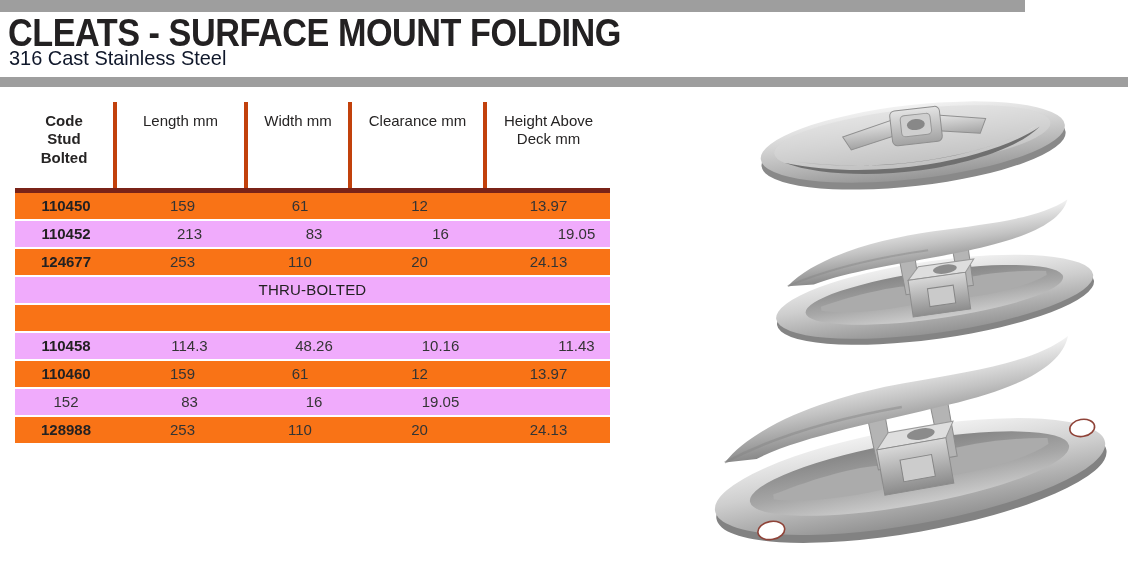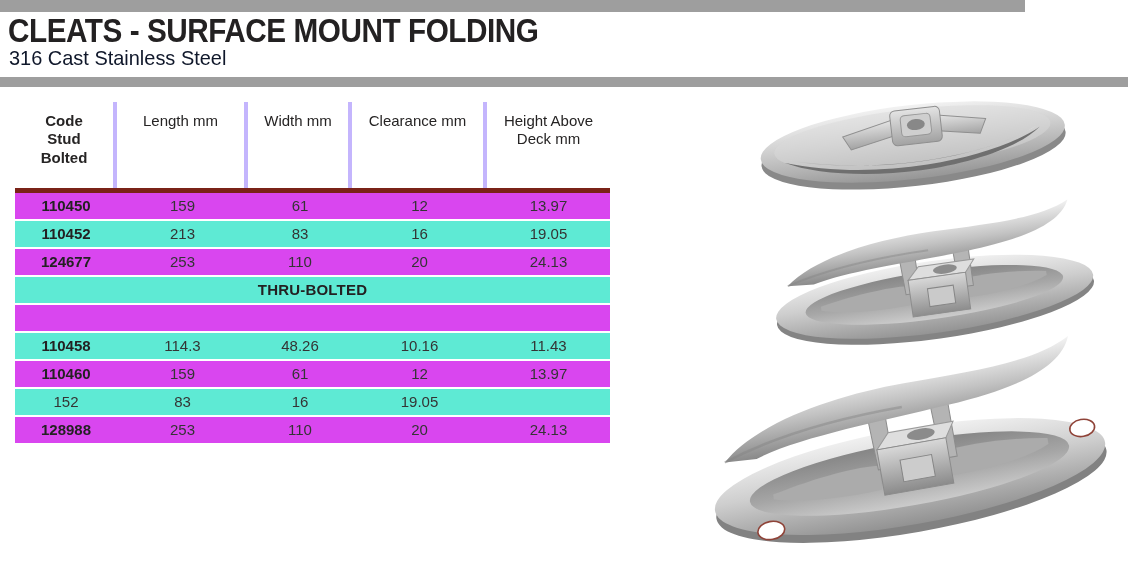--- a/index.html
+++ b/index.html
@@ -3,42 +3,42 @@
 <meta charset="utf-8">
 <style>
   html,body{margin:0;padding:0;background:#fff;}
   .page{position:relative;width:1128px;height:561px;background:#ffffff;
         font-family:"Liberation Sans",sans-serif;color:#262424;overflow:hidden;}
 
   .bar{position:absolute;background:#9e9e9e;}
   .bar-top{left:0;top:0;width:1025px;height:12px;}
   .bar-second{left:0;top:77px;width:1128px;height:10px;}
 
-  .title{position:absolute;left:8px;top:12px;margin:0;font-size:33px;font-weight:bold;
+  .title{position:absolute;left:8px;top:12px;margin:0;font-size:38px;font-weight:bold;
          color:#232122;white-space:nowrap;}
   .title .squeeze{display:inline-block;transform:scaleX(.9);transform-origin:0 50%;letter-spacing:-.5px;}
   .subtitle{position:absolute;left:9px;top:46px;font-size:21px;color:#0f172a;white-space:nowrap;}
   .subtitle .squeeze{display:inline-block;transform:scaleX(.95);transform-origin:0 50%;}
 
   .spec-table{position:absolute;left:15px;top:102px;width:595px;}
   .grid5{display:grid;grid-template-columns:102px 131px 104px 135px 123px;}
   .thead{height:86px;}
   .thcell{box-sizing:border-box;text-align:center;padding-top:10px;font-size:15px;
-          line-height:1.22;white-space:pre-line;border-right:4px solid #c4b5fd;color:#262424;}
+          line-height:1.22;white-space:pre-line;border-right:4px solid #c2410c;color:#262424;}
   .thcell:last-child{border-right:none;}
   .thcell.code-h{font-weight:bold;}
   .header-rule{height:5px;background:#7a2318;}
 
   .trow{height:28px;box-sizing:border-box;border-bottom:2px solid #ffffff;}
-  .trow.gray{background:#d946ef;}
-  .trow.white{background:#5eead4;}
+  .trow.gray{background:#f97316;}
+  .trow.white{background:#f0abfc;gap:7px;}
   .tcell{text-align:center;font-size:15px;line-height:26px;color:#343434;}
   .tcell.code{font-weight:bold;color:#232122;}
   .section-row{display:block;text-align:center;}
-  .section-label{font-weight:bold;font-size:15px;line-height:26px;letter-spacing:.2px;color:#232122;}
+  .section-label{font-weight:normal;font-size:15px;line-height:26px;letter-spacing:.2px;color:#232122;}
 
   .cleat{position:absolute;overflow:visible;}
   .cleat1{left:748px;top:92px;}
   .cleat2{left:760px;top:203px;}
   .cleat3{left:695px;top:343px;}
 </style>
 </head>
 <body>
 
 <div class="page">

